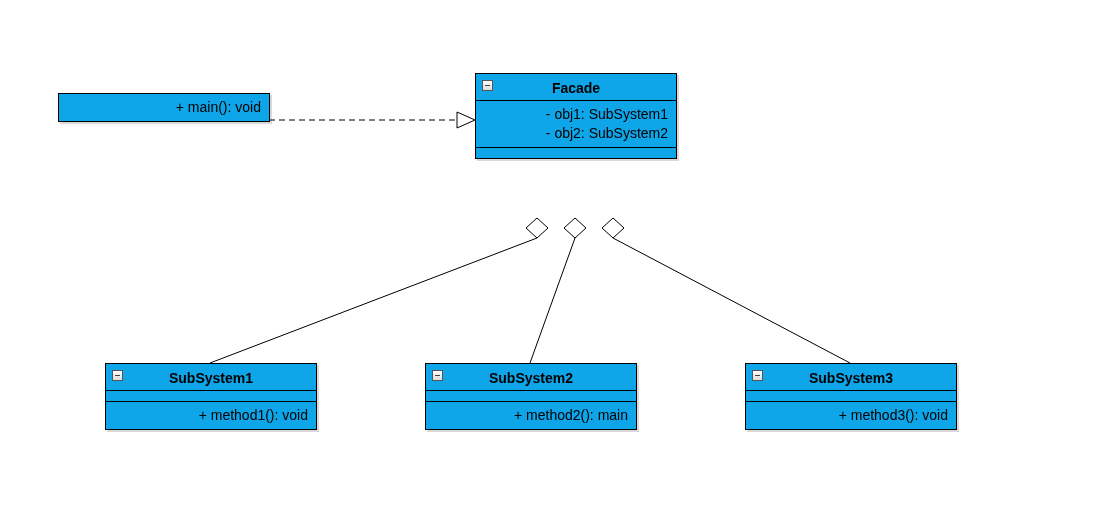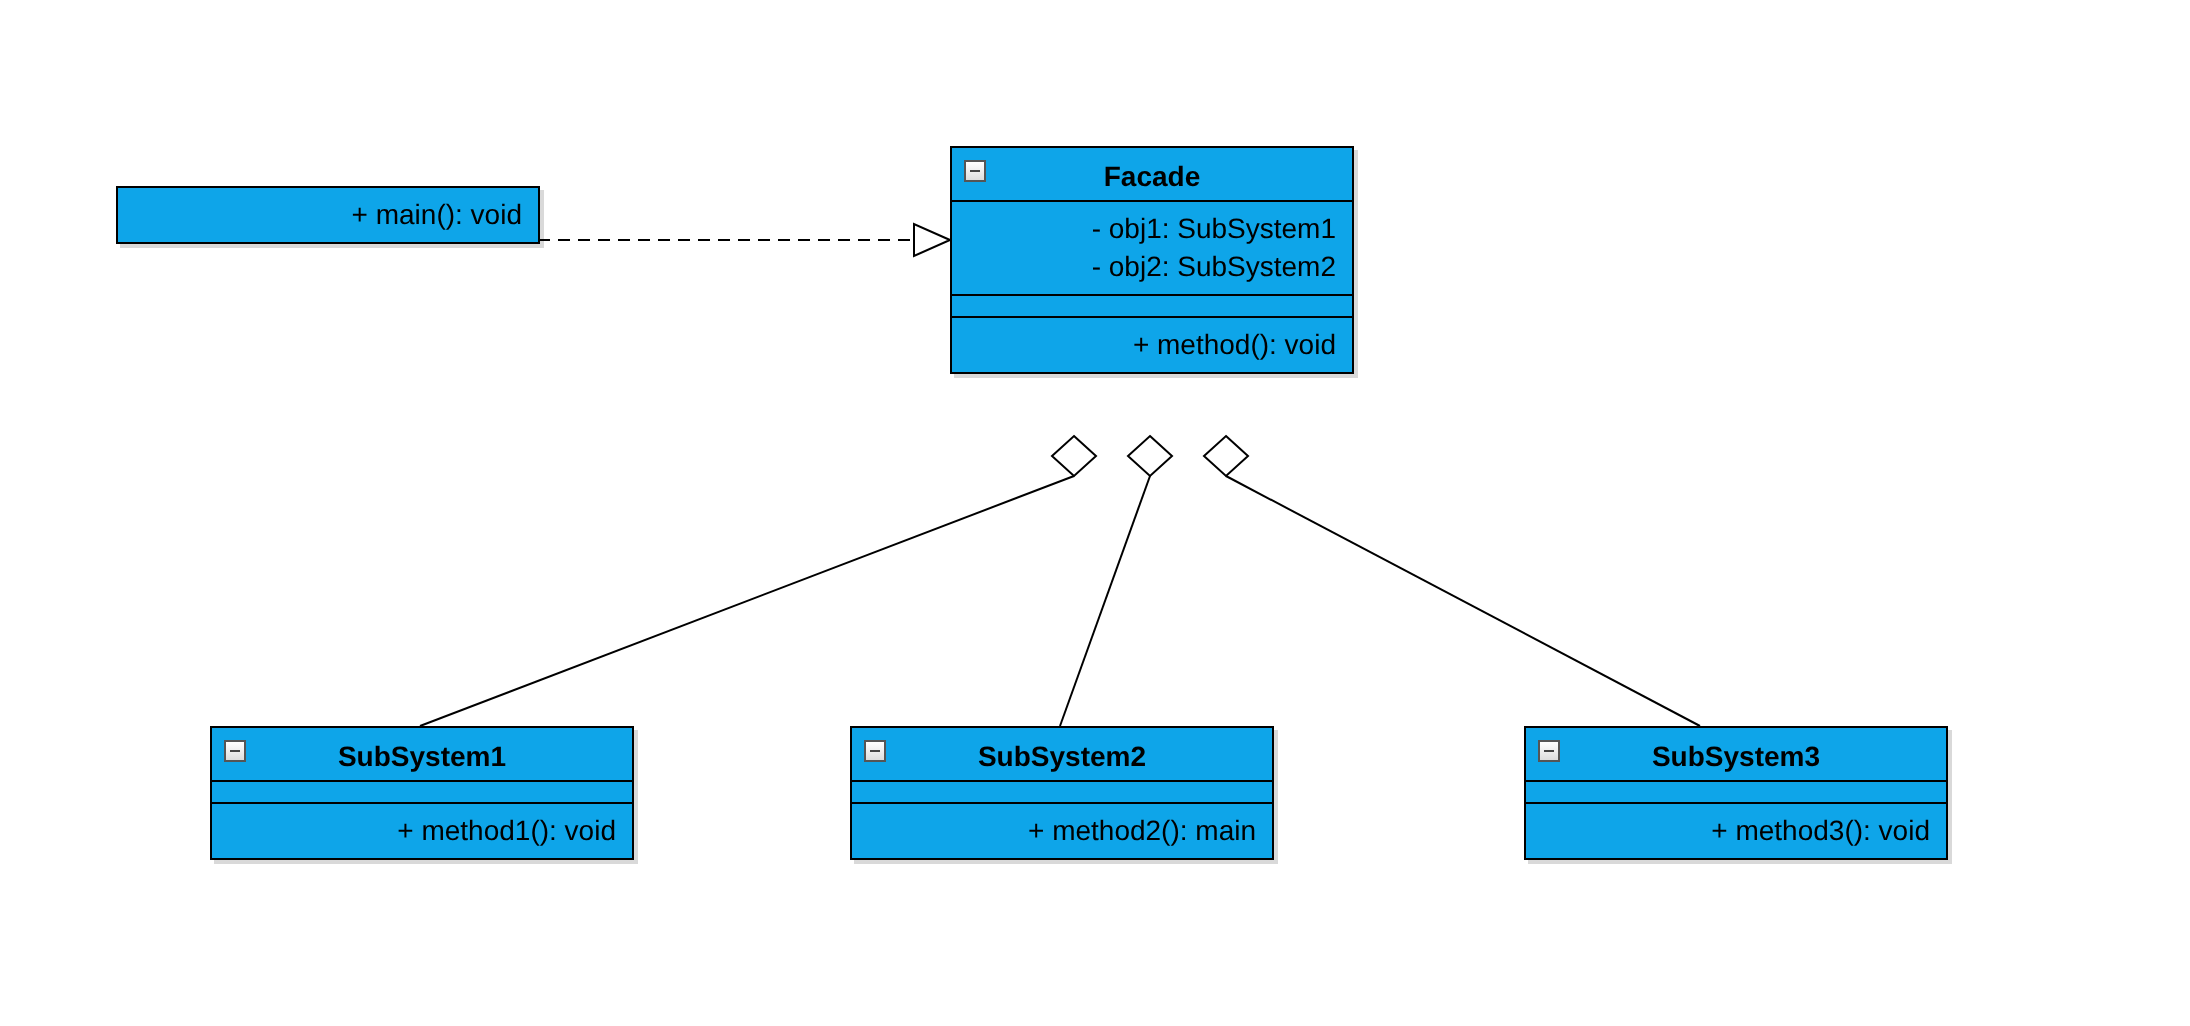--- a/index.html
+++ b/index.html
@@ -98,23 +98,20 @@
 <div class="uml-class" style="left:475px; top:73px; width:200px;">
   <div class="uml-title">
     <span class="collapse-icon"></span>
     <span>Facade</span>
   </div>
   <div class="uml-section">
     <div class="row">- obj1: SubSystem1</div>
     <div class="row">- obj2: SubSystem2</div>
   </div>
   <div class="uml-section empty"></div>
-  <div class="uml-section">
-    <div class="row">+ method(): void</div>
-  </div>
 </div>
 
 <div class="uml-class" style="left:105px; top:363px; width:210px;">
   <div class="uml-title">
     <span class="collapse-icon"></span>
     <span>SubSystem1</span>
   </div>
   <div class="uml-section empty"></div>
   <div class="uml-section">
     <div class="row">+ method1(): void</div>
@@ -125,21 +122,21 @@
   <div class="uml-title">
     <span class="collapse-icon"></span>
     <span>SubSystem2</span>
   </div>
   <div class="uml-section empty"></div>
   <div class="uml-section">
     <div class="row">+ method2(): main</div>
   </div>
 </div>
 
-<div class="uml-class" style="left:762px; top:363px; width:210px;">
+<div class="uml-class" style="left:745px; top:363px; width:210px;">
   <div class="uml-title">
     <span class="collapse-icon"></span>
     <span>SubSystem3</span>
   </div>
   <div class="uml-section empty"></div>
   <div class="uml-section">
     <div class="row">+ method3(): void</div>
   </div>
 </div>
 

